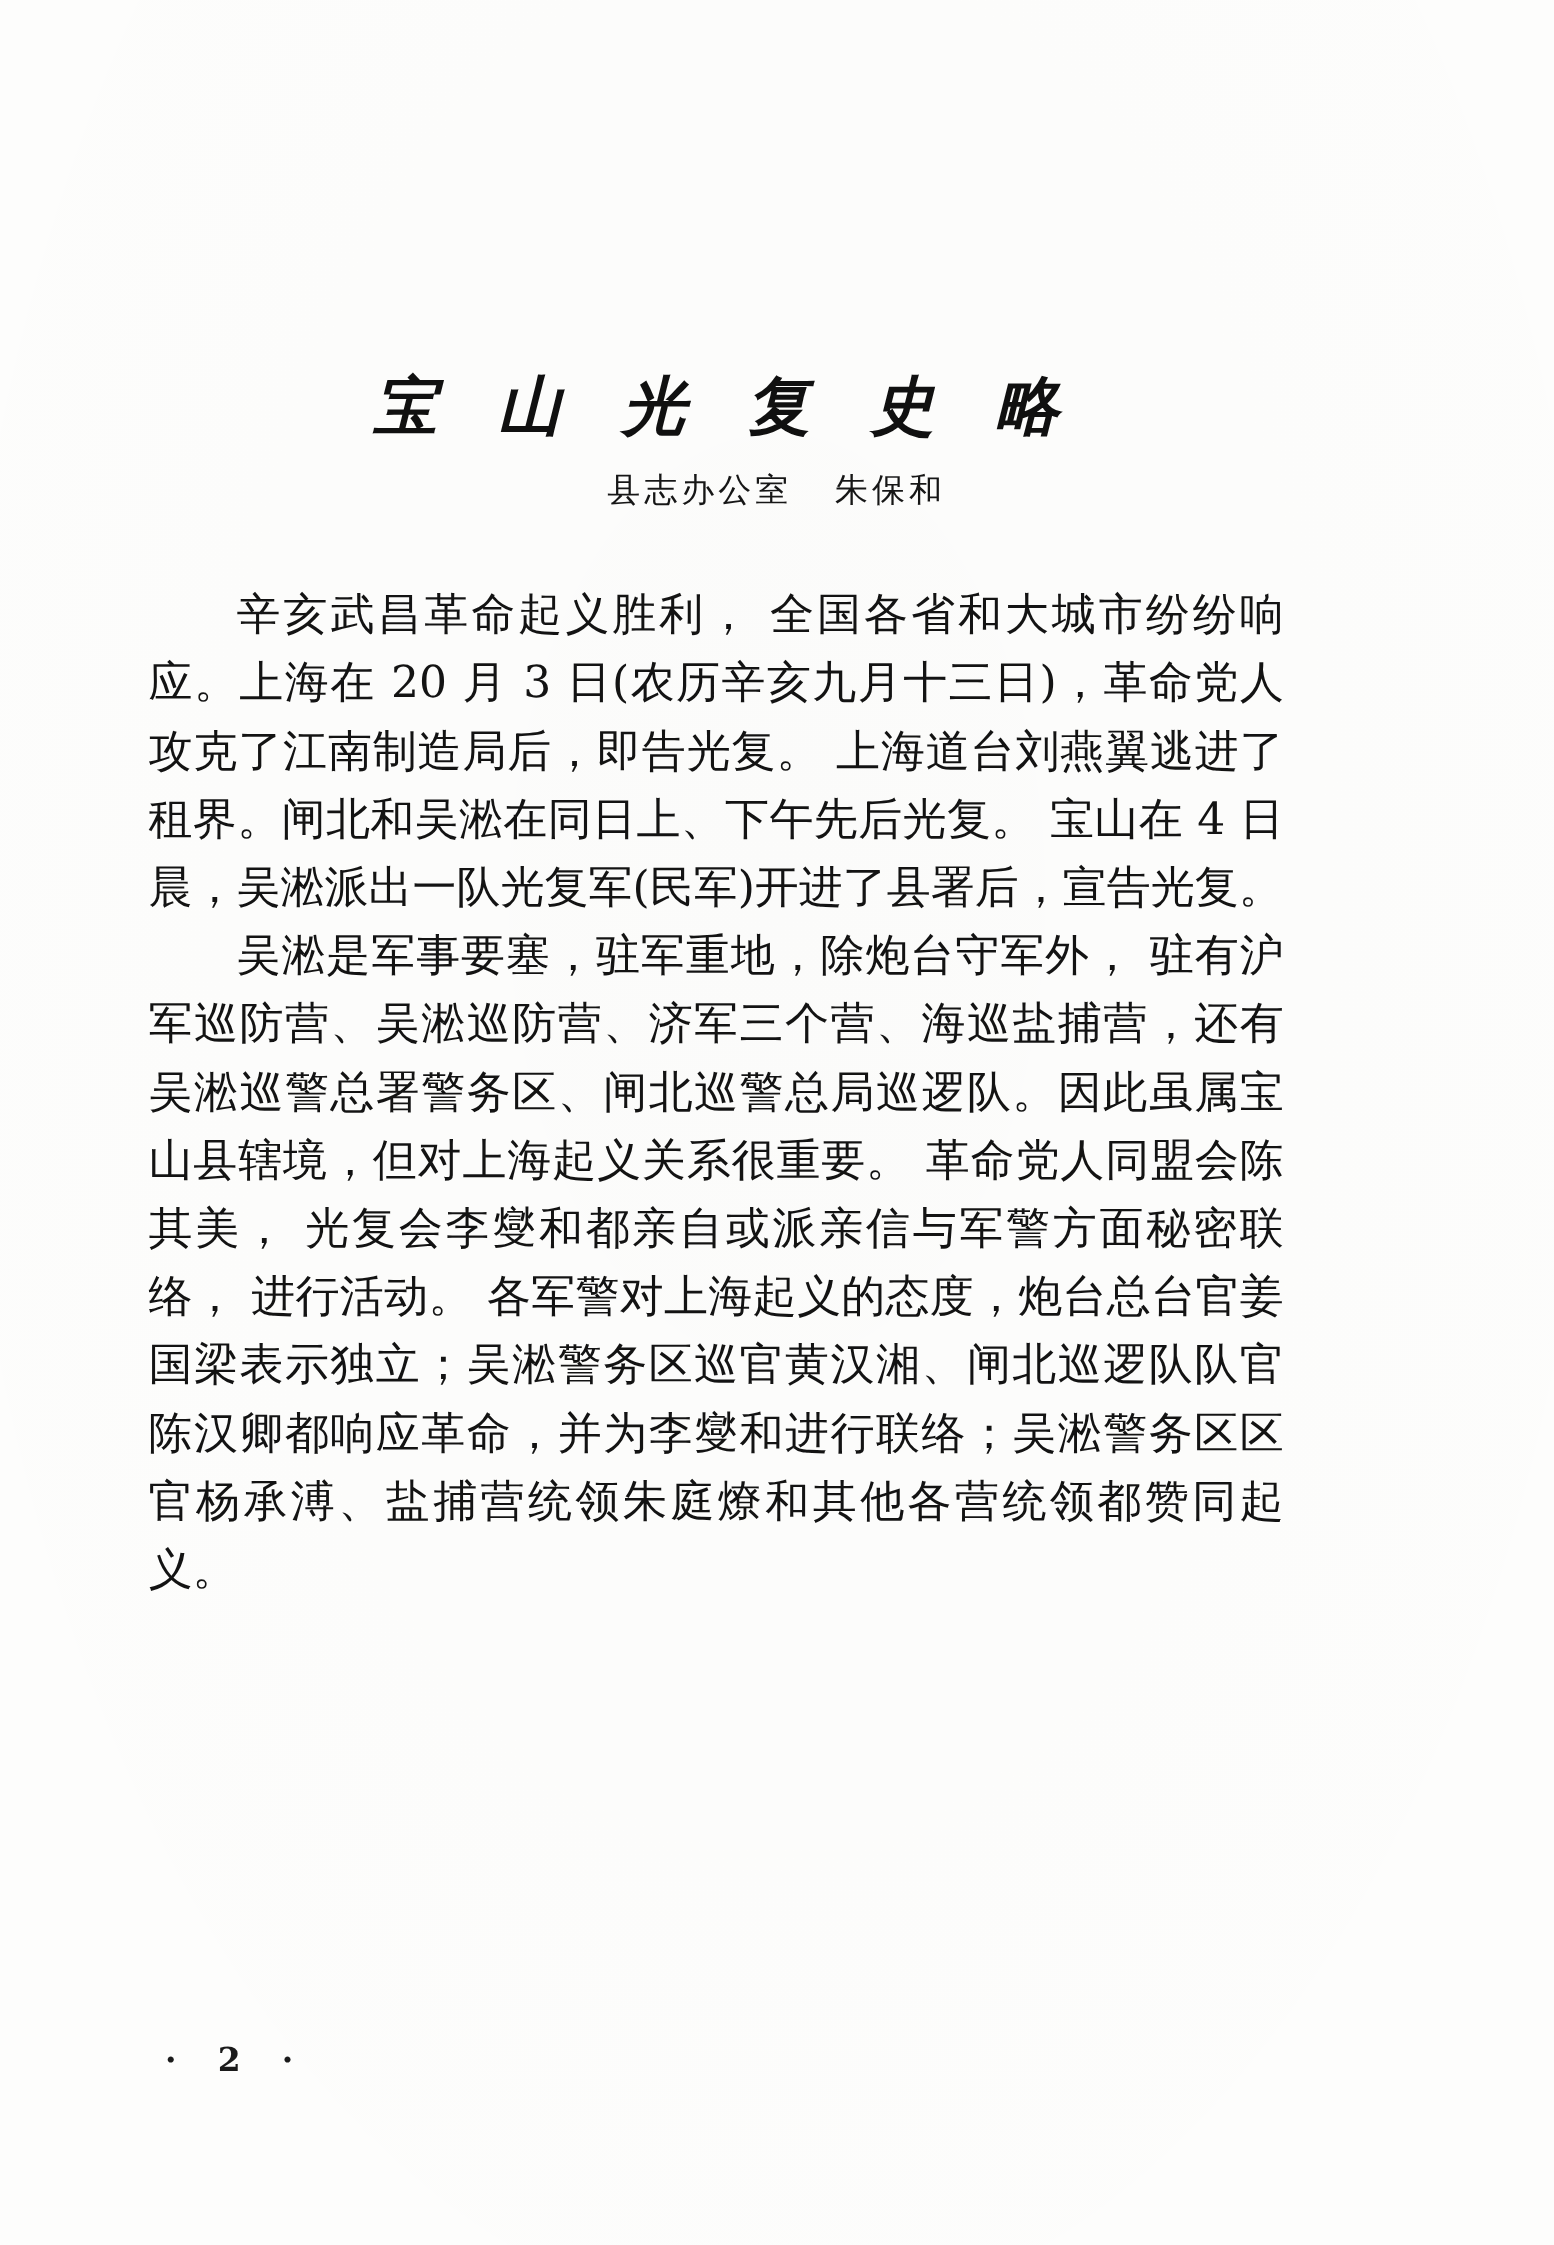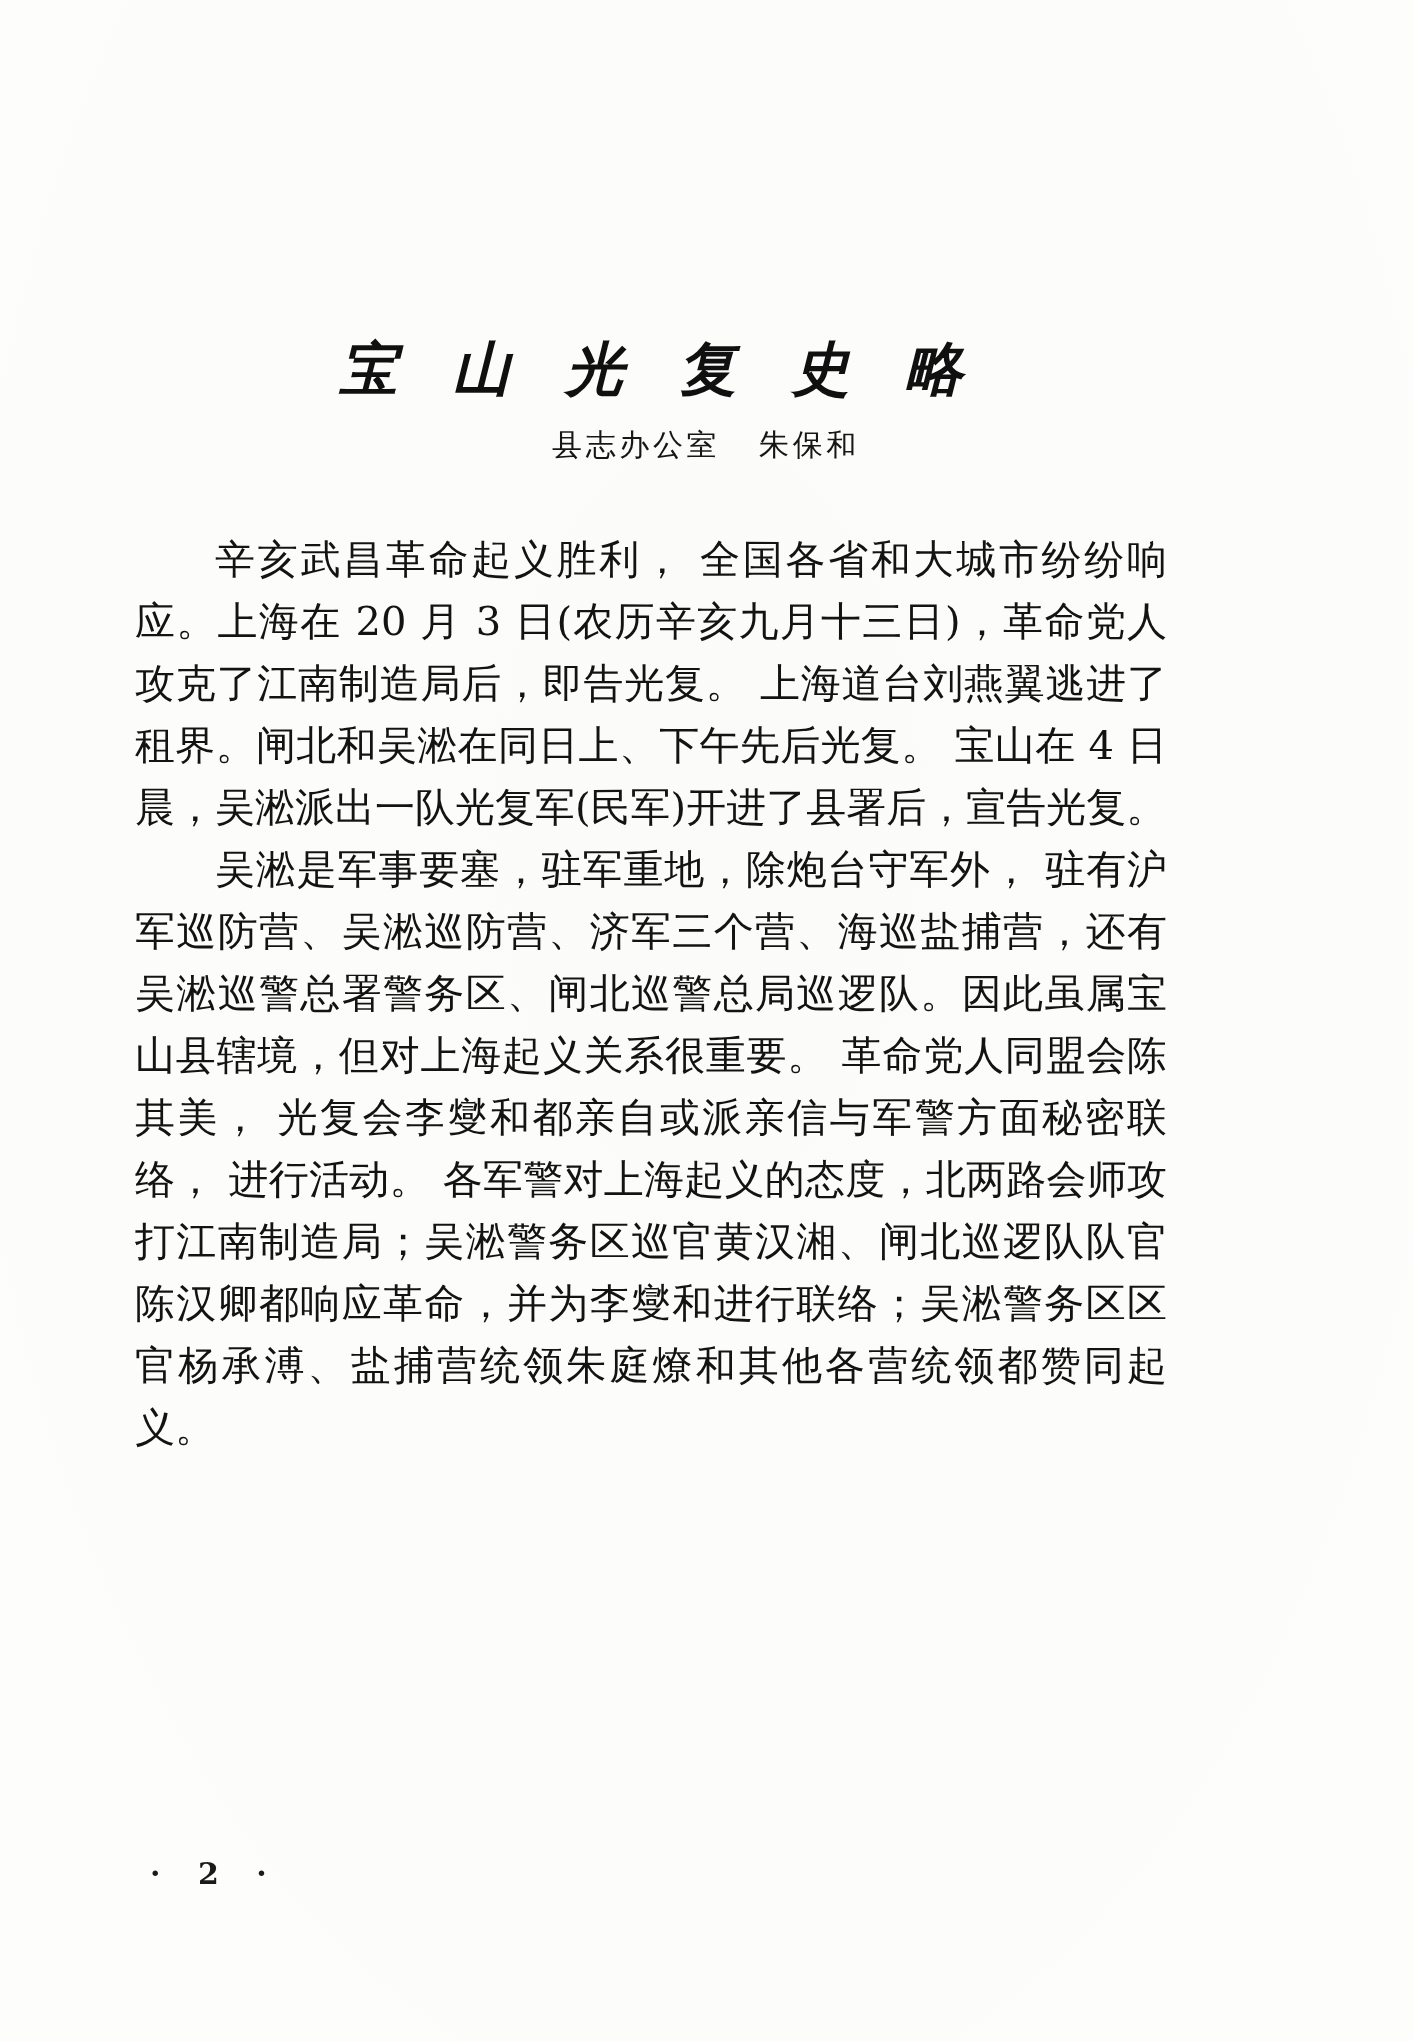--- a/index.html
+++ b/index.html
@@ -85,18 +85,18 @@
 <div class="scan-page">
 
   <h1 class="page-title">宝山光复史略</h1>
 
   <div class="byline">
     <span class="dept">县志办公室</span><span>朱保和</span>
   </div>
 
   <div class="article-body">
     <p>辛亥武昌革命起义胜利， 全国各省和大城市纷纷响应。上海在 20 月 3 日(农历辛亥九月十三日)，革命党人攻克了江南制造局后，即告光复。 上海道台刘燕翼逃进了租界。闸北和吴淞在同日上、下午先后光复。 宝山在 4 日晨，吴淞派出一队光复军(民军)开进了县署后，宣告光复。</p>
-    <p>吴淞是军事要塞，驻军重地，除炮台守军外， 驻有沪军巡防营、吴淞巡防营、济军三个营、海巡盐捕营，还有吴淞巡警总署警务区、闸北巡警总局巡逻队。因此虽属宝山县辖境，但对上海起义关系很重要。 革命党人同盟会陈其美， 光复会李燮和都亲自或派亲信与军警方面秘密联络， 进行活动。 各军警对上海起义的态度，北两路会师攻打江南制造局；吴淞警务区巡官黄汉湘、闸北巡逻队队官陈汉卿都响应革命，并为李燮和进行联络；吴淞警务区区官杨承溥、盐捕营统领朱庭燎和其他各营统领都赞同起义。</p>
+    <p>吴淞是军事要塞，驻军重地，除炮台守军外， 驻有沪军巡防营、吴淞巡防营、济军三个营、海巡盐捕营，还有吴淞巡警总署警务区、闸北巡警总局巡逻队。因此虽属宝山县辖境，但对上海起义关系很重要。 革命党人同盟会陈其美， 光复会李燮和都亲自或派亲信与军警方面秘密联络， 进行活动。 各军警对上海起义的态度，炮台总台官姜国梁表示独立；吴淞警务区巡官黄汉湘、闸北巡逻队队官陈汉卿都响应革命，并为李燮和进行联络；吴淞警务区区官杨承溥、盐捕营统领朱庭燎和其他各营统领都赞同起义。</p>
   </div>
 
   <div class="folio">· 2 ·</div>
 
 </div>
 
 </body></html>

